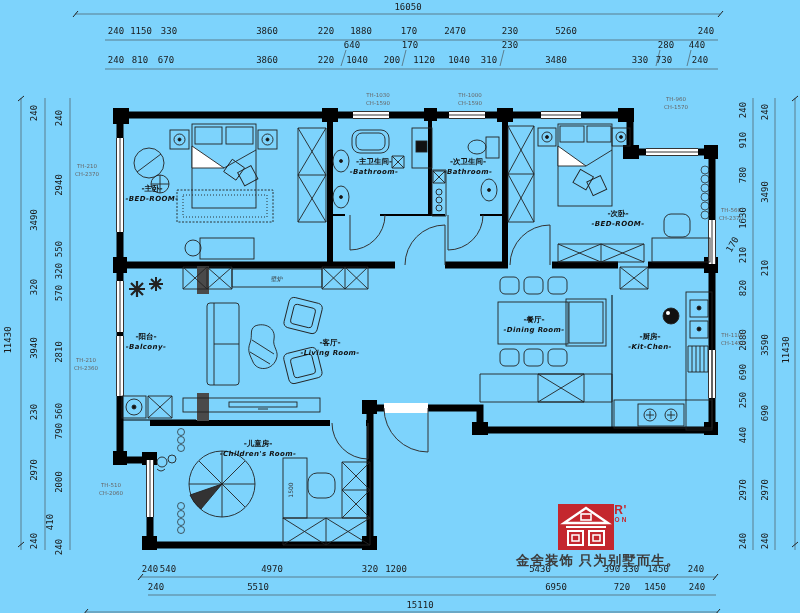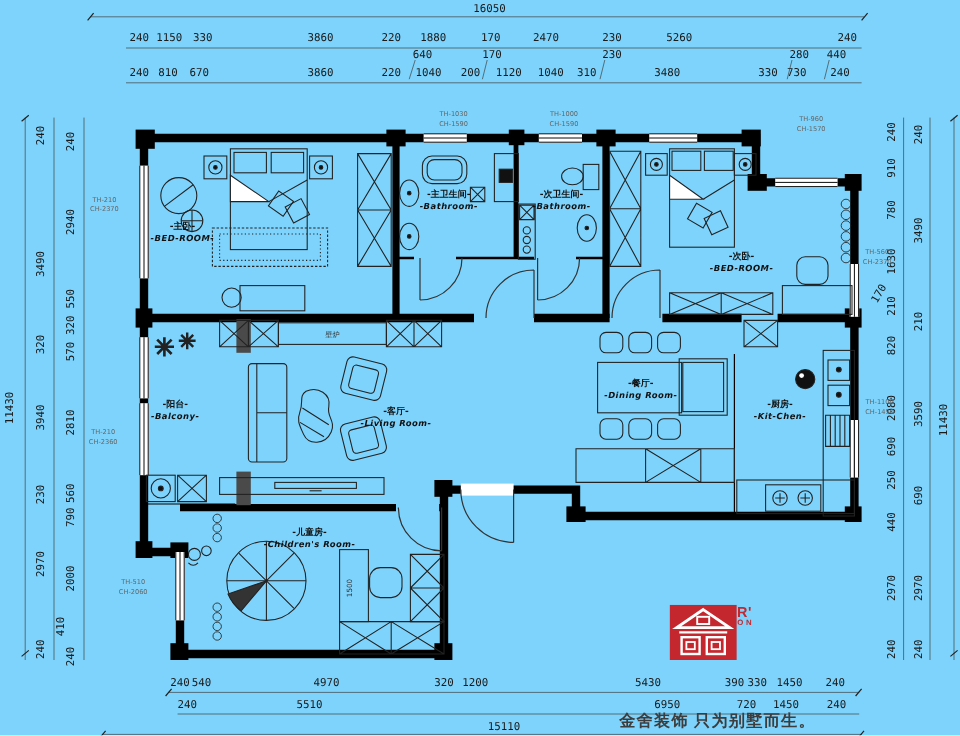--- a/index.html
+++ b/index.html
@@ -17,22 +17,22 @@
   .wall{stroke:#000;fill:none;}
   .win{stroke:#000;stroke-width:.8;}
   .furn{stroke:#222;stroke-width:.9;fill:none;}
   .door{stroke:#333;stroke-width:1;fill:none;}
   .logo{position:absolute;left:558px;top:504px;width:76px;display:flex;flex-direction:column;
         align-items:center;gap:1px;}
   .logo-brand{color:#c4272e;font-weight:700;font-size:12px;letter-spacing:.5px;
         font-family:"Liberation Sans",sans-serif;line-height:1;}
   .logo-sub{color:#c4272e;font-weight:700;font-size:6.5px;letter-spacing:2.2px;
         font-family:"Liberation Sans",sans-serif;line-height:1;}
-  .slogan{position:absolute;left:516px;top:592px;font-size:13.5px;font-weight:700;color:#3d3d3d;
-        letter-spacing:1px;white-space:nowrap;font-family:Liberation Serif, serif;}
+  .slogan{position:absolute;left:516px;top:552px;font-size:13.5px;font-weight:700;color:#3d3d3d;
+        letter-spacing:1px;white-space:nowrap;font-family:Liberation Sans, sans-serif;}
 </style>
 </head>
 <body>
 
 <div class="canvas">
 <svg width="800" height="613" viewBox="0 0 800 613">
 
   <g>
     <line class="dimline" x1="75" y1="14" x2="720" y2="14"></line>
     <line class="dimline" x1="105" y1="40" x2="718" y2="40"></line>

